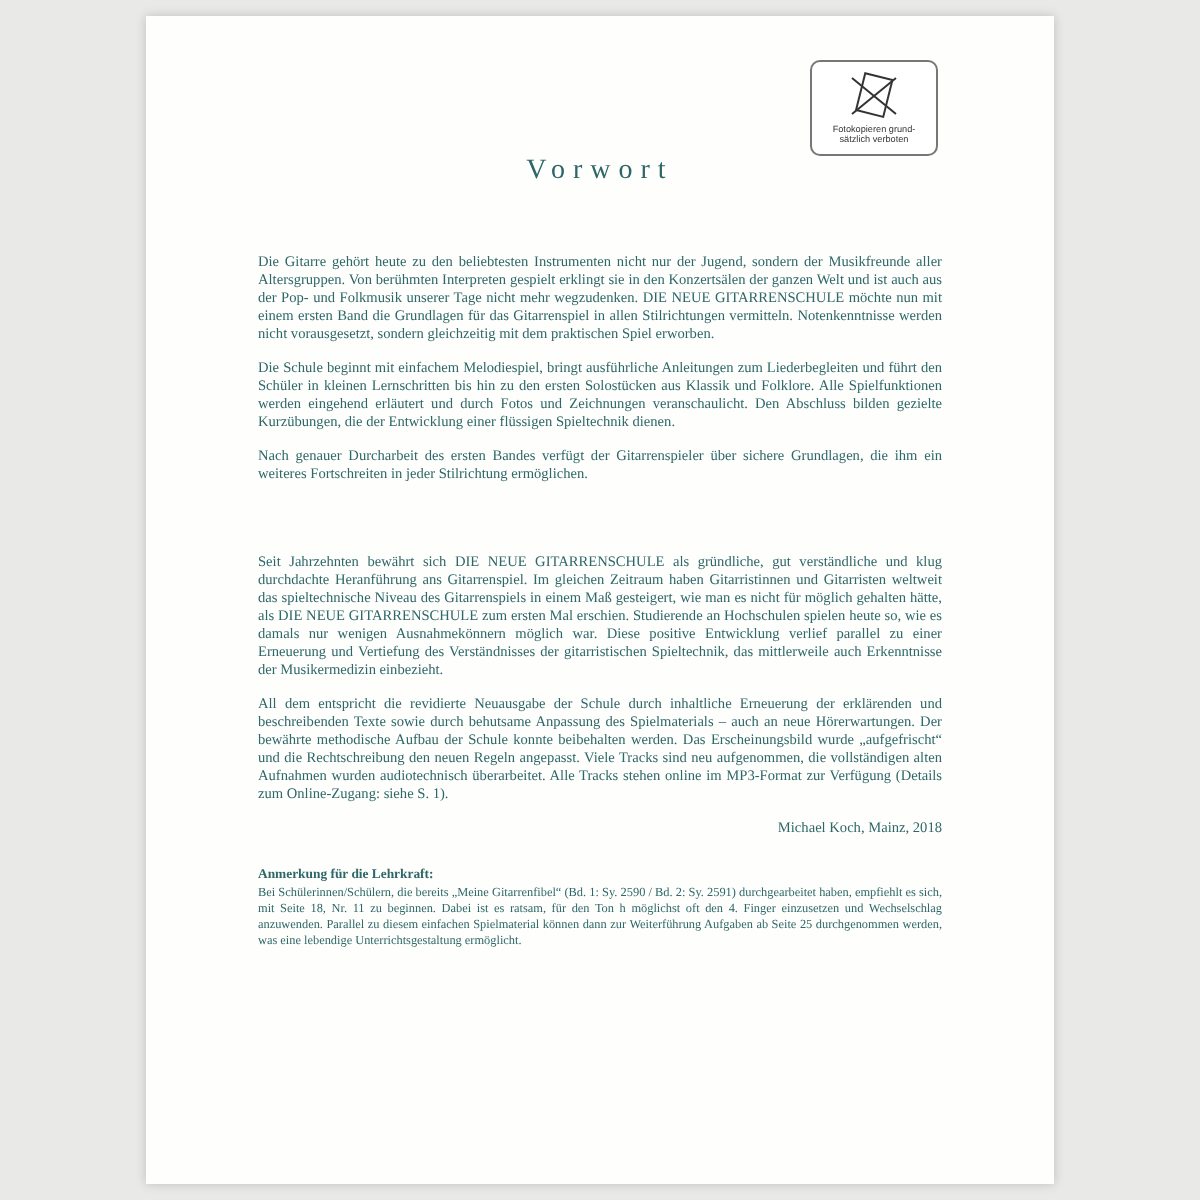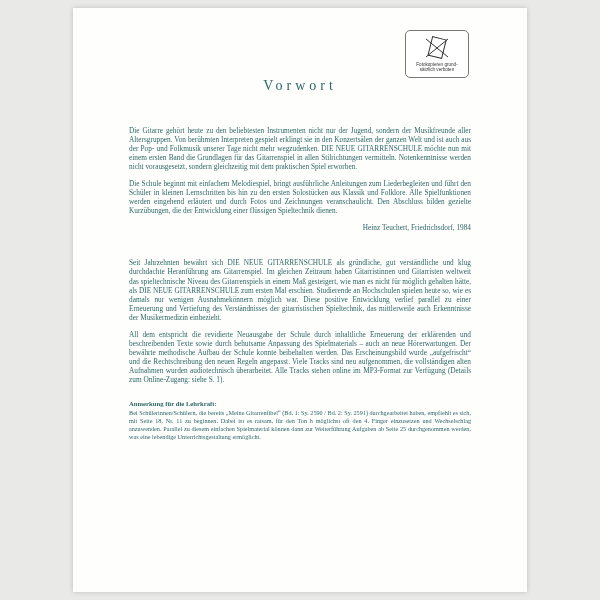--- a/index.html
+++ b/index.html
@@ -101,26 +101,27 @@
         <span>Fotokopieren grund-</span>
         <span>sätzlich verboten</span>
       </div>
     </div>
 
     <div class="content">
       <h1 class="heading">Vorwort</h1>
 
       <p class="para">Die Gitarre gehört heute zu den beliebtesten Instrumenten nicht nur der Jugend, sondern der Musikfreunde aller Altersgruppen. Von berühmten Interpreten gespielt erklingt sie in den Konzertsälen der ganzen Welt und ist auch aus der Pop- und Folkmusik unserer Tage nicht mehr wegzudenken. DIE NEUE GITARRENSCHULE möchte nun mit einem ersten Band die Grundlagen für das Gitarrenspiel in allen Stilrichtungen vermitteln. Notenkenntnisse werden nicht vorausgesetzt, sondern gleichzeitig mit dem praktischen Spiel erworben.</p>
       <p class="para">Die Schule beginnt mit einfachem Melodiespiel, bringt ausführliche Anleitungen zum Liederbegleiten und führt den Schüler in kleinen Lernschritten bis hin zu den ersten Solostücken aus Klassik und Folklore. Alle Spielfunktionen werden eingehend erläutert und durch Fotos und Zeichnungen veranschaulicht. Den Abschluss bilden gezielte Kurzübungen, die der Entwicklung einer flüssigen Spieltechnik dienen.</p>
-      <p class="signature">Heinz Teuchert, Friedrichsdorf, 1984</p>
+      <p class="para">Nach genauer Durcharbeit des ersten Bandes verfügt der Gitarrenspieler über sichere Grundlagen, die ihm ein weiteres Fortschreiten in jeder Stilrichtung ermöglichen.</p>
 
       <div class="block-gap"></div>
 
       <p class="para">Seit Jahrzehnten bewährt sich DIE NEUE GITARRENSCHULE als gründliche, gut verständliche und klug durchdachte Heranführung ans Gitarrenspiel. Im gleichen Zeitraum haben Gitarristinnen und Gitarristen weltweit das spieltechnische Niveau des Gitarrenspiels in einem Maß gesteigert, wie man es nicht für möglich gehalten hätte, als DIE NEUE GITARRENSCHULE zum ersten Mal erschien. Studierende an Hochschulen spielen heute so, wie es damals nur wenigen Ausnahmekönnern möglich war. Diese positive Entwicklung verlief parallel zu einer Erneuerung und Vertiefung des Verständnisses der gitarristischen Spieltechnik, das mittlerweile auch Erkenntnisse der Musikermedizin einbezieht.</p>
       <p class="para">All dem entspricht die revidierte Neuausgabe der Schule durch inhaltliche Erneuerung der erklärenden und beschreibenden Texte sowie durch behutsame Anpassung des Spielmaterials – auch an neue Hörerwartungen. Der bewährte methodische Aufbau der Schule konnte beibehalten werden. Das Erscheinungsbild wurde „aufgefrischt“ und die Rechtschreibung den neuen Regeln angepasst. Viele Tracks sind neu aufgenommen, die vollständigen alten Aufnahmen wurden audiotechnisch überarbeitet. Alle Tracks stehen online im MP3-Format zur Verfügung (Details zum Online-Zugang: siehe S. 1).</p>
+      <p class="signature">Michael Koch, Mainz, 2018</p>
 
       <div class="note">
         <div class="note-heading">Anmerkung für die Lehrkraft:</div>
         <div class="note-text">Bei Schülerinnen/Schülern, die bereits „Meine Gitarrenfibel“ (Bd. 1: Sy. 2590 / Bd. 2: Sy. 2591) durchgearbeitet haben, empfiehlt es sich, mit Seite 18, Nr. 11 zu beginnen. Dabei ist es ratsam, für den Ton h möglichst oft den 4. Finger einzusetzen und Wechselschlag anzuwenden. Parallel zu diesem einfachen Spielmaterial können dann zur Weiterführung Aufgaben ab Seite 25 durchgenommen werden, was eine lebendige Unterrichtsgestaltung ermöglicht.</div>
       </div>
     </div>
 
   </div>
 </div>
 

